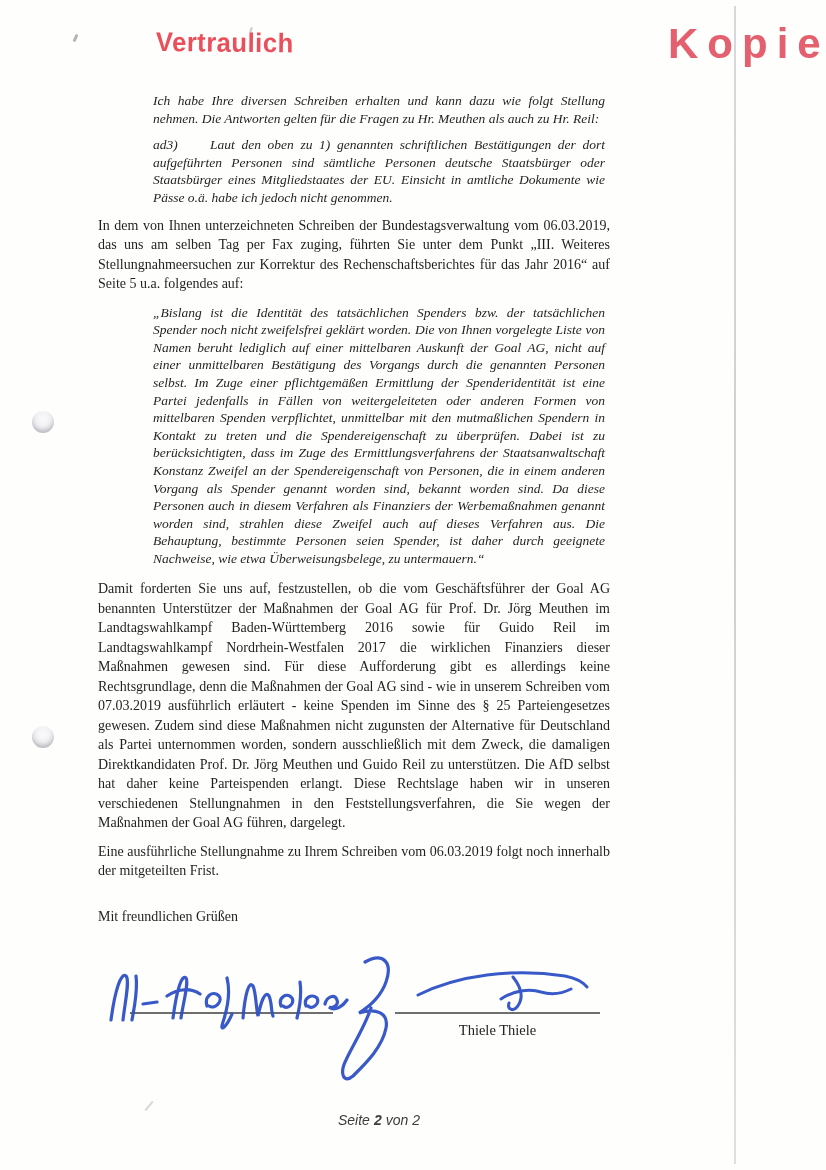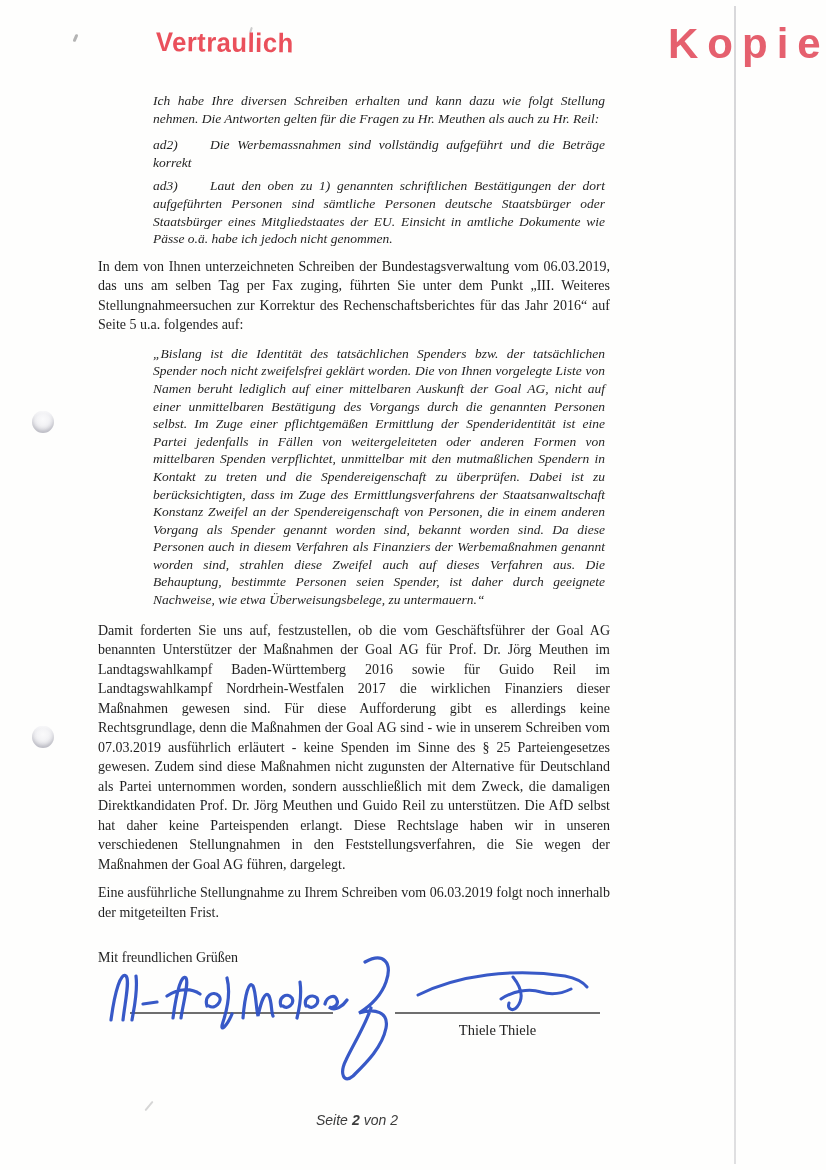--- a/index.html
+++ b/index.html
@@ -76,21 +76,21 @@
   .sig-line.left{left:130px;width:203px;}
   .sig-line.right{left:395px;width:205px;}
   .sig-block{position:absolute;top:1020px;text-align:center;font-size:14.5px;line-height:20px;}
   .sig-block.left{left:130px;width:203px;}
   .sig-block.right{left:395px;width:205px;}
   .sig-name{color:#222;}
   .sig-title{font-style:italic;color:#2a2a2a;}
 
   
   .footer{
-    position:absolute;left:316px;top:1112px;
+    position:absolute;left:338px;top:1112px;
     font-family:"Liberation Sans", sans-serif;
     font-style:italic;font-size:14px;color:#3c3c3c;
   }
   .footer .num{font-weight:bold;margin:0 4px;}
   .footer .of{margin-right:4px;}
 </style>
 </head>
 <body>
 
 <div class="page">
@@ -103,21 +103,20 @@
   <div class="hole hole-2"></div>
 
   <div class="stamp-vertraulich">Vertraulich</div>
   <div class="stamp-kopie">Kopie</div>
 
   <div class="content">
 
     <p class="indent intro">Ich habe Ihre diversen Schreiben erhalten und kann dazu wie folgt Stellung nehmen. Die Antworten gelten für die Fragen zu Hr. Meuthen als auch zu Hr. Reil:</p>
 
 
-    <p class="indent ad"><span class="ad-label">ad2)</span><span>Die Werbemassnahmen sind vollständig aufgeführt und die Beträge korrekt</span></p>
 
     <p class="indent ad"><span class="ad-label">ad3)</span><span>Laut den oben zu 1) genannten schriftlichen Bestätigungen der dort aufgeführten Personen sind sämtliche Personen deutsche Staatsbürger oder Staatsbürger eines Mitgliedstaates der EU. Einsicht in amtliche Dokumente wie Pässe o.ä. habe ich jedoch nicht genommen.</span></p>
 
     <p class="p-main">In dem von Ihnen unterzeichneten Schreiben der Bundestagsverwaltung vom 06.03.2019, das uns am selben Tag per Fax zuging, führten Sie unter dem Punkt „III. Weiteres Stellungnahmeersuchen zur Korrektur des Rechenschaftsberichtes für das Jahr 2016“ auf Seite 5 u.a. folgendes auf:</p>
 
     <p class="indent quote">„Bislang ist die Identität des tatsächlichen Spenders bzw. der tatsächlichen Spender noch nicht zweifelsfrei geklärt worden. Die von Ihnen vorgelegte Liste von Namen beruht lediglich auf einer mittelbaren Auskunft der Goal AG, nicht auf einer unmittelbaren Bestätigung des Vorgangs durch die genannten Personen selbst. Im Zuge einer pflichtgemäßen Ermittlung der Spenderidentität ist eine Partei jedenfalls in Fällen von weitergeleiteten oder anderen Formen von mittelbaren Spenden verpflichtet, unmittelbar mit den mutmaßlichen Spendern in Kontakt zu treten und die Spendereigenschaft zu überprüfen. Dabei ist zu berücksichtigten, dass im Zuge des Ermittlungsverfahrens der Staatsanwaltschaft Konstanz Zweifel an der Spendereigenschaft von Personen, die in einem anderen Vorgang als Spender genannt worden sind, bekannt worden sind. Da diese Personen auch in diesem Verfahren als Finanziers der Werbemaßnahmen genannt worden sind, strahlen diese Zweifel auch auf dieses Verfahren aus. Die Behauptung, bestimmte Personen seien Spender, ist daher durch geeignete Nachweise, wie etwa Überweisungsbelege, zu untermauern.“</p>
 
     <p class="p-main">Damit forderten Sie uns auf, festzustellen, ob die vom Geschäftsführer der Goal AG benannten Unterstützer der Maßnahmen der Goal AG für Prof. Dr. Jörg Meuthen im Landtagswahlkampf Baden-Württemberg 2016 sowie für Guido Reil im Landtagswahlkampf Nordrhein-Westfalen 2017 die wirklichen Finanziers dieser Maßnahmen gewesen sind. Für diese Aufforderung gibt es allerdings keine Rechtsgrundlage, denn die Maßnahmen der Goal AG sind - wie in unserem Schreiben vom 07.03.2019 ausführlich erläutert - keine Spenden im Sinne des § 25 Parteiengesetzes gewesen. Zudem sind diese Maßnahmen nicht zugunsten der Alternative für Deutschland als Partei unternommen worden, sondern ausschließlich mit dem Zweck, die damaligen Direktkandidaten Prof. Dr. Jörg Meuthen und Guido Reil zu unterstützen. Die AfD selbst hat daher keine Parteispenden erlangt. Diese Rechtslage haben wir in unseren verschiedenen Stellungnahmen in den Feststellungsverfahren, die Sie wegen der Maßnahmen der Goal AG führen, dargelegt.</p>
 
     <p class="p-main">Eine ausführliche Stellungnahme zu Ihrem Schreiben vom 06.03.2019 folgt noch innerhalb der mitgeteilten Frist.</p>

